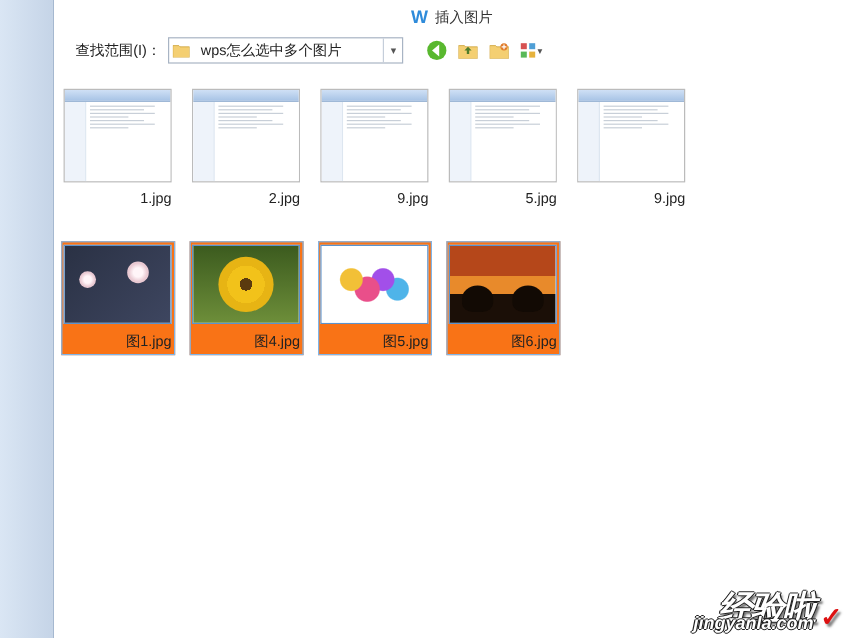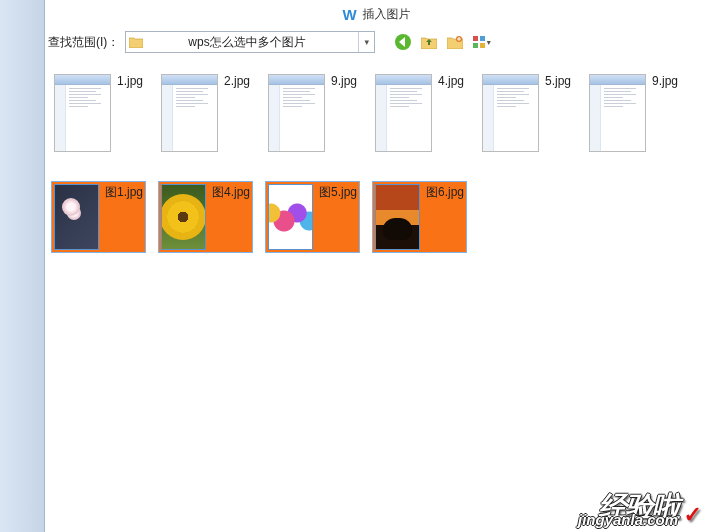--- a/index.html
+++ b/index.html
@@ -2,30 +2,30 @@
 <html><head>
 <meta charset="utf-8">
 <style>
   * { margin: 0; padding: 0; box-sizing: border-box; }
   body { font-family: "Microsoft YaHei", SimSun, sans-serif; font-size: 12px; background: #fff; width: 708px; height: 532px; overflow: hidden; position: relative; }
   .sidebar { position: absolute; left: 0; top: 0; width: 45px; height: 532px; background: linear-gradient(to right, #dae6f4, #c5d4e7); border-right: 1px solid #a5b8d0; }
   .main { margin-left: 45px; height: 532px; background: #fff; display: flex; flex-direction: column; }
   .title-row { display: flex; align-items: center; justify-content: center; padding: 6px 10px 4px; gap: 6px; }
   .title-row .logo { color: #2e8bda; font-weight: bold; font-size: 15px; font-family: Arial; }
   .title-row .title { color: #333; font-size: 12px; }
-  .toolbar { display: flex; align-items: center; padding: 4px 3px 8px; gap: 6px; }
+  .toolbar { display: flex; align-items: center; padding: 4px 18px 8px; gap: 6px; }
   .lbl { color: #222; }
-  .combo { display: flex; align-items: center; border: 1px solid #a8b4c4; background: #fff; height: 22px; gap: 36px; }
+  .combo { display: flex; align-items: center; border: 1px solid #a8b4c4; background: #fff; height: 22px; }
   .combo .folder-icon { width: 20px; display: flex; align-items: center; justify-content: center; }
   .combo .path { flex: 1; padding: 0 6px; color: #222; min-width: 140px; }
   .combo .dd { width: 16px; height: 20px; border-left: 1px solid #c5ceda; display: flex; align-items: center; justify-content: center; color: #555; font-size: 9px; }
   .tbtn { width: 20px; height: 20px; display: flex; align-items: center; justify-content: center; }
   .grid-wrap { flex: 1; overflow: auto; padding: 10px 6px 0 6px; }
   .row { display: flex; gap: 12px; margin-bottom: 26px; }
-  .item { width: 95px; display: flex; flex-direction: row; align-items: flex-start; gap: 6px; padding: 2px; border: 1px solid transparent; }
+  .item { width: 95px; display: flex; flex-direction: column; align-items: flex-end; gap: 6px; padding: 2px; border: 1px solid transparent; }
   .item.selected { border: 1px solid #7fb4e8; background: #f97316; }
   .thumb { width: 90px; height: 78px; background: #f8f8f8; border: 1px solid #bbb; overflow: hidden; display: flex; align-items: center; justify-content: center; }
   .item.selected .thumb { border-color: #5a93cf; }
   .thumb-inner { width: 100%; height: 100%; position: relative; }
   .screen-blue { width: 100%; height: 10px; background: linear-gradient(#cfe0f5, #a7c3e5); border-bottom: 1px solid #9fb8d6; }
   .screen-body { width: 100%; height: calc(100% - 10px); background: #fff; display: flex; }
   .sb-left { width: 20%; background: #eef3fa; border-right: 1px solid #dde6f0; }
   .sb-main { flex: 1; background: #fff; padding: 3px; }
   .lines { display: flex; flex-direction: column; gap: 2px; }
   .ln { height: 1px; background: #c8cfd8; }
@@ -202,42 +202,20 @@
                     <div class="ln l"></div>
                     <div class="ln s"></div>
                     <div class="ln m"></div>
                     <div class="ln l"></div>
                     <div class="ln s"></div>
                   </div>
                 </div>
               </div>
             </div>
           </div>
-          <div class="cap">4.jpg</div>
-        </div>
-        <div class="item">
-          <div class="thumb">
-            <div class="thumb-inner">
-              <div class="screen-blue"></div>
-              <div class="screen-body">
-                <div class="sb-left"></div>
-                <div class="sb-main">
-                  <div class="lines">
-                    <div class="ln l"></div>
-                    <div class="ln m"></div>
-                    <div class="ln l"></div>
-                    <div class="ln s"></div>
-                    <div class="ln m"></div>
-                    <div class="ln l"></div>
-                    <div class="ln s"></div>
-                  </div>
-                </div>
-              </div>
-            </div>
-          </div>
           <div class="cap">5.jpg</div>
         </div>
         <div class="item">
           <div class="thumb">
             <div class="thumb-inner">
               <div class="screen-blue"></div>
               <div class="screen-body">
                 <div class="sb-left"></div>
                 <div class="sb-main">
                   <div class="lines">

